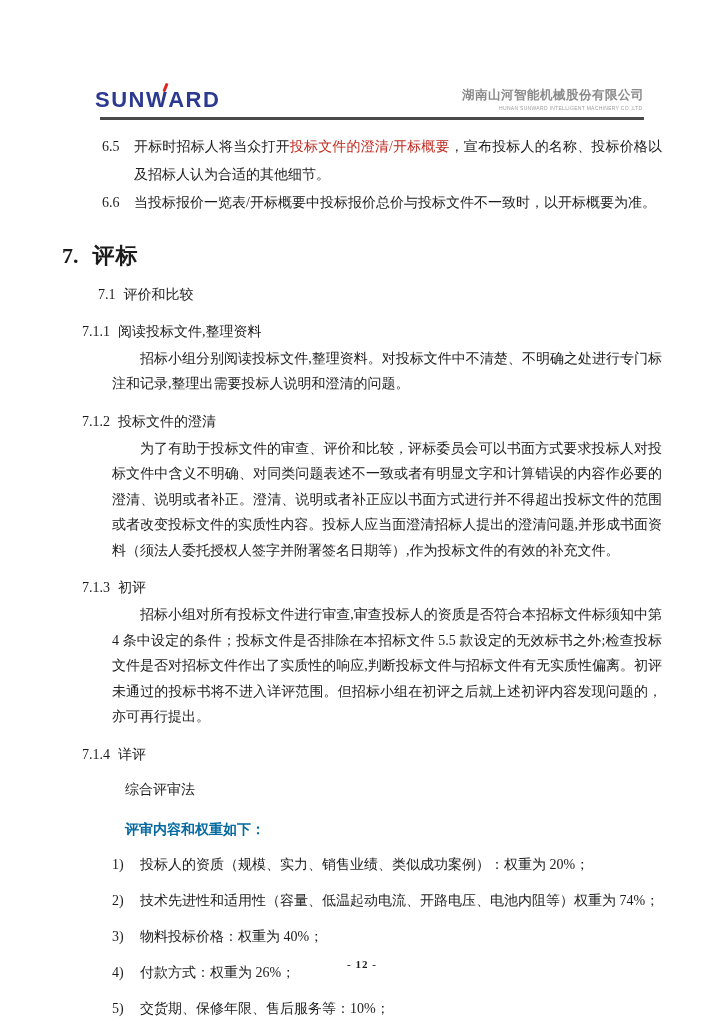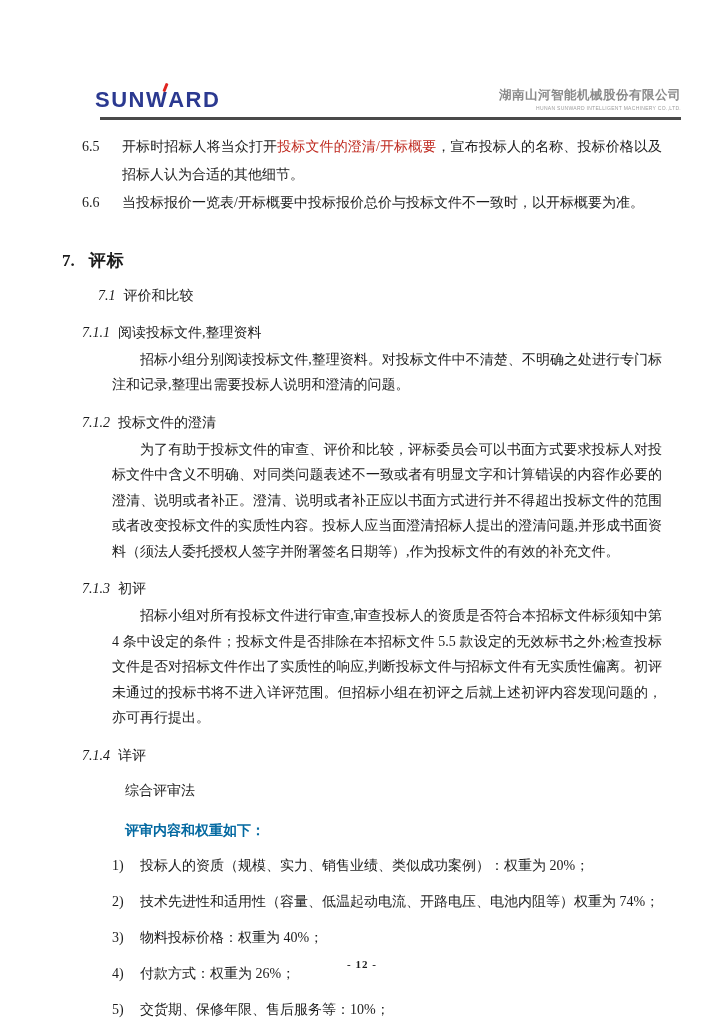--- a/index.html
+++ b/index.html
@@ -8,21 +8,21 @@
     background:#ffffff;
     font-family:"Liberation Serif","DejaVu Serif",serif;
     color:#1c1c1c;
     position:relative;
     overflow:hidden;
   }
   .page{position:absolute;inset:0;}
 
   
   .header{
-    padding:45px 43px 0 95px;
+    padding:45px 80px 0 95px;
   }
   .header-row{
     display:flex;justify-content:space-between;align-items:flex-end;
   }
   .logo{
     font-family:"Liberation Sans","DejaVu Sans",sans-serif;
     font-weight:bold;
     font-size:22px;
     letter-spacing:1.5px;
     color:#2b3990;
@@ -64,47 +64,46 @@
   }
 
   
   .content{
     padding:0 62px;
     font-size:14px;
   }
   .sec6{margin-top:13px;}
   .item6{
     display:flex;
-    margin-left:20px;
+    margin-left:40px;
     line-height:28px;
     text-align:justify;
-    gap:8px;
   }
   .item6 .num{flex:0 0 32px;}
   .item6 .txt{flex:1;}
   .red-inline{color:#bf2a20;}
 
   .h7{
-    margin-top:32px;
-    font-size:17px;
+    margin-top:24px;
+    font-size:22px;
     font-weight:bold;
     letter-spacing:1px;
   }
   .h7 .num{margin-right:14px;letter-spacing:0;}
   .h71{
     margin-top:12px;
     margin-left:36px;
     line-height:24px;
   }
   .h71x{
     margin-top:13px;
     margin-left:20px;
     line-height:24px;
   }
-  .h71 .num,.h71x .num{margin-right:8px;font-style:italic;}
+  .h71 .num,.h71x .num{margin-right:8px;}
   .para{
     margin:2px 0 0 50px;
     line-height:25.5px;
     text-align:justify;
     text-indent:2em;
   }
   .method{
     margin-top:11px;
     margin-left:63px;
     line-height:24px;

